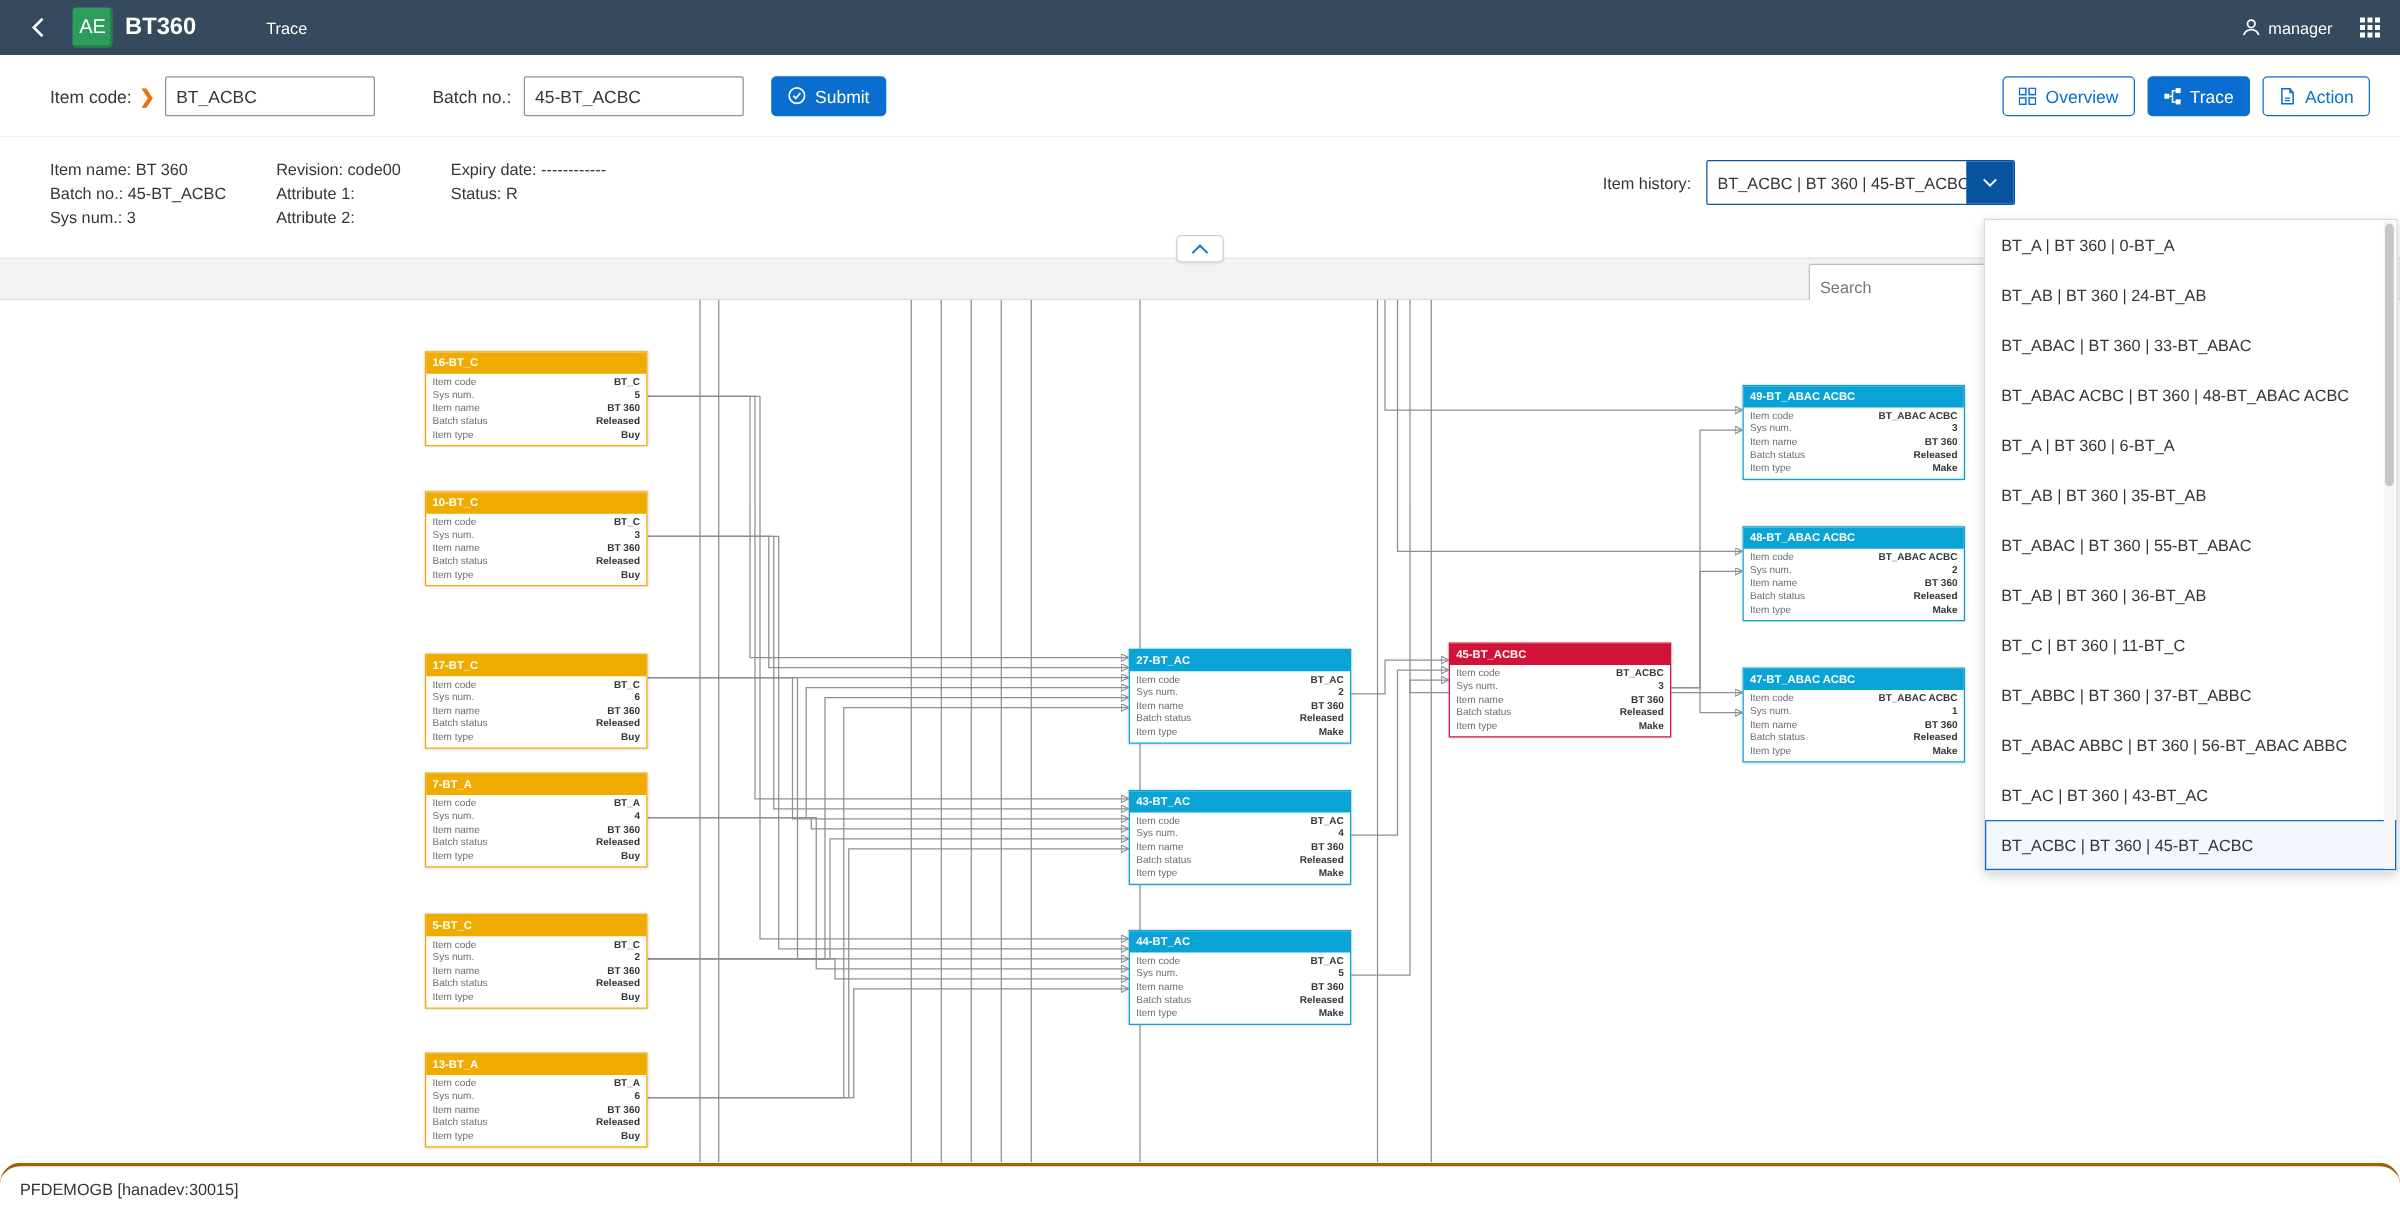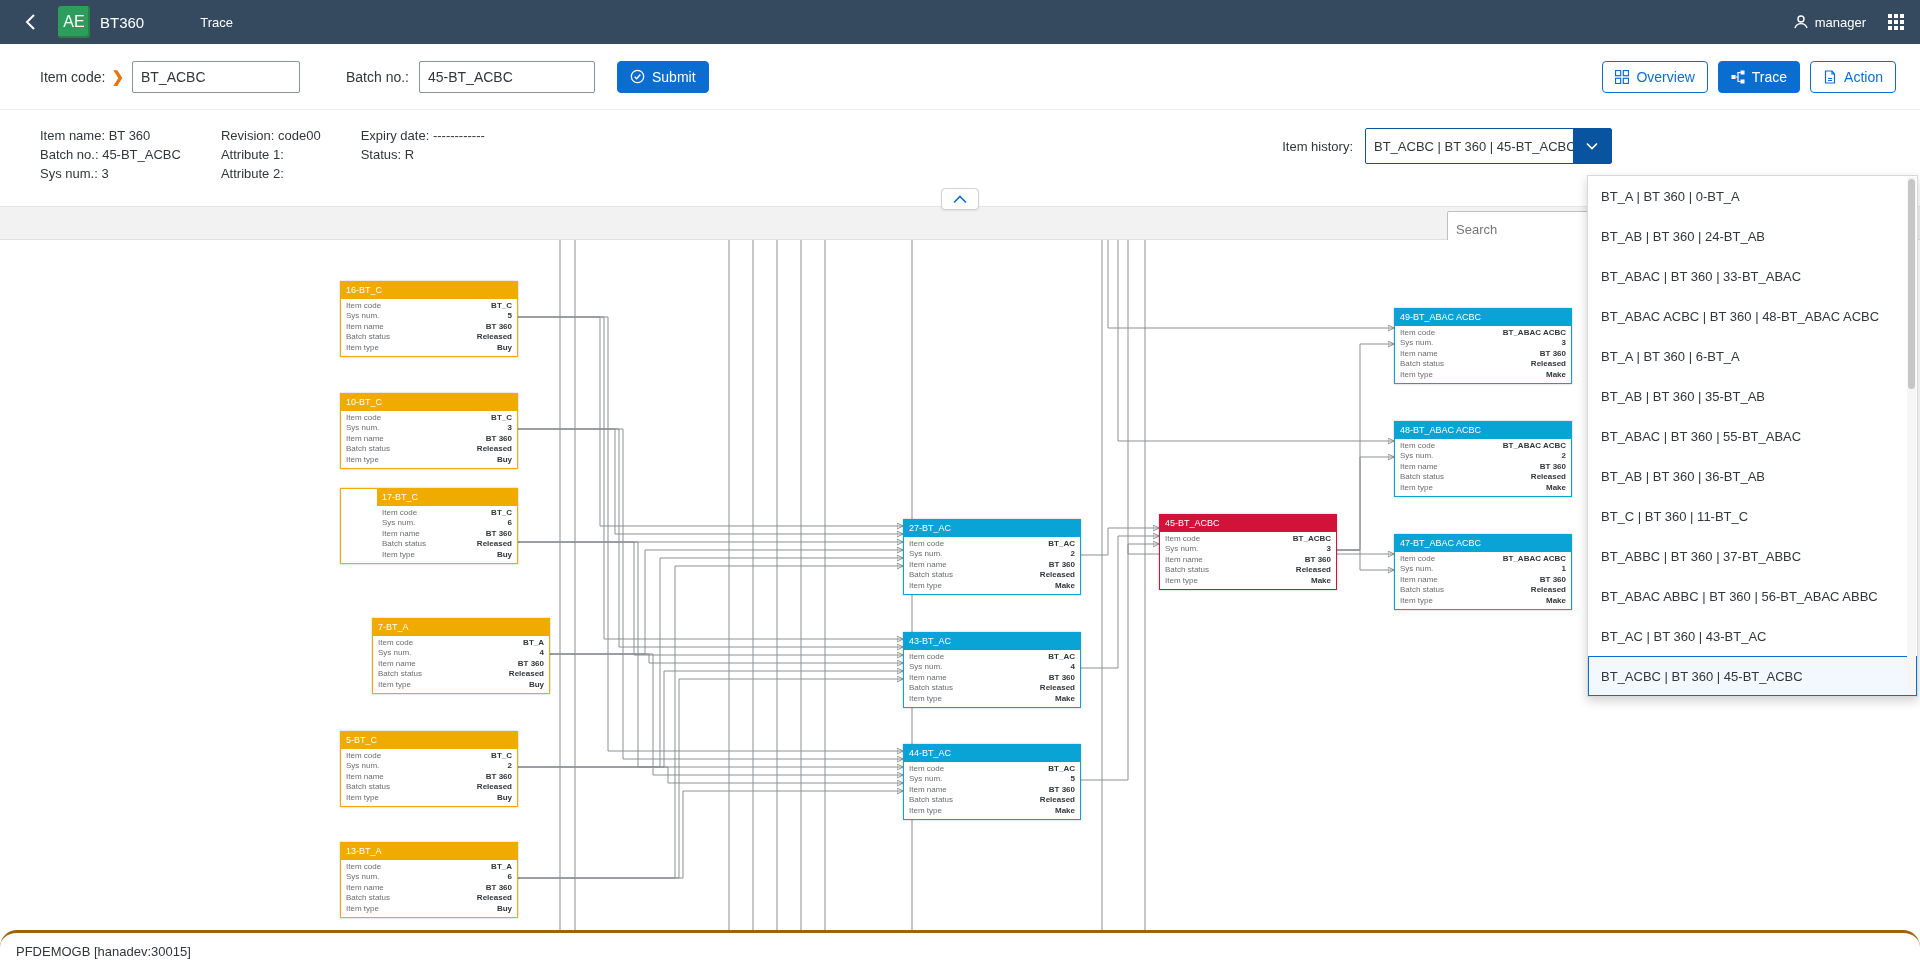--- a/index.html
+++ b/index.html
@@ -4,21 +4,21 @@
 <style>
   * { box-sizing: border-box; margin: 0; padding: 0; }
   html,body { width:1920px; height:969px; overflow:hidden; }
   body { font-family: "Liberation Sans", sans-serif; color:#32363a; background:#fff; }
   .app { position:relative; width:1920px; height:969px; background:#fff; }
 
   
   .shell { height:44px; background:#354a5f; display:flex; align-items:center; padding:0 16px; color:#fff; }
   .shell .back { width:28px; height:28px; display:flex; align-items:center; justify-content:center; cursor:pointer; margin-right:14px; }
   .logo { width:32px; height:32px; background:#2e9d5b; border-radius:3px; display:flex; align-items:center; justify-content:center; font-weight:normal; font-size:16px; color:#fff; box-shadow:inset -2px -2px 0 rgba(0,0,0,.18); }
-  .shell-title { font-size:15px; font-weight:normal; margin-left:10px; }
+  .shell-title { font-size:19px; font-weight:bold; margin-left:10px; }
   .shell-menu { font-size:13px; margin-left:56px; cursor:pointer; }
   .shell-right { margin-left:auto; display:flex; align-items:center; gap:22px; }
   .user { display:flex; align-items:center; gap:6px; font-size:13px; cursor:pointer; }
   .grid-icon { display:grid; grid-template-columns:repeat(3,4px); grid-gap:2px; cursor:pointer; }
   .grid-icon i { width:4px; height:4px; background:#fff; display:block; }
 
   
   .filterbar { height:66px; display:flex; align-items:center; padding:0 24px 0 40px; background:#fff; border-bottom:1px solid #ececec; }
   .flabel { font-size:14px; color:#32363a; }
   .chev-orange { color:#e9730c; font-weight:bold; font-size:15px; margin:0 8px 0 6px; }
@@ -47,21 +47,21 @@
   
   .graybar { position:relative; height:34px; background:#f2f2f2; border-top:1px solid #e5e5e5; border-bottom:1px solid #dfdfdf; }
   .search-input { position:absolute; left:1447px; top:4px; width:146px; height:36px; border:1px solid #bfbfbf; border-radius:2px; padding:0 8px; font-size:13px; font-family:inherit; background:#fff; color:#32363a; }
 
   
   .canvas { position:relative; height:690px; background:#fff; overflow:hidden; }
   .edges { position:absolute; left:0; top:0; }
   .edges path { fill:none; stroke:#8c8f93; stroke-width:1; }
   .nodes-host { position:absolute; left:0; top:0; width:100%; height:100%; }
   .gnode { position:absolute; width:178px; background:#fff; font-size:8px; cursor:pointer; box-shadow:0 0 2px rgba(0,0,0,.25); }
-  .gnode .ghead { color:#fff; font-weight:normal; font-size:9px; padding:3px 5px; line-height:11px; white-space:nowrap; overflow:hidden; }
+  .gnode .ghead { color:#fff; font-weight:bold; font-size:9px; padding:3px 5px; line-height:11px; white-space:nowrap; overflow:hidden; }
   .gnode .gbody { padding:2px 0 3px; }
   .gnode .grow { display:flex; justify-content:space-between; padding:0 5px; line-height:10.4px; }
   .gnode .gl { color:#6a6d70; }
   .gnode .gv { color:#32363a; font-weight:bold; text-align:right; }
   .gnode.orange { border:1px solid #f0ab00; }
   .gnode.orange .ghead { background:#f0ab00; }
   .gnode.blue { border:1px solid #09a3d5; }
   .gnode.blue .ghead { background:#09a3d5; }
   .gnode.red { border:1px solid #d11239; }
   .gnode.red .ghead { background:#d11239; }
@@ -293,21 +293,21 @@
             <div class="grow">
               <span class="gl">Batch status</span>
               <span class="gv">Released</span>
             </div>
             <div class="grow">
               <span class="gl">Item type</span>
               <span class="gv">Buy</span>
             </div>
           </div>
         </div>
-        <div class="gnode orange" style="left: 340px; top: 248px; padding-left: 36px;">
+        <div class="gnode orange" style="left: 340px; top: 283px;">
           <div class="ghead">17-BT_C</div>
           <div class="gbody">
             <div class="grow">
               <span class="gl">Item code</span>
               <span class="gv">BT_C</span>
             </div>
             <div class="grow">
               <span class="gl">Sys num.</span>
               <span class="gv">6</span>
             </div>
@@ -318,21 +318,21 @@
             <div class="grow">
               <span class="gl">Batch status</span>
               <span class="gv">Released</span>
             </div>
             <div class="grow">
               <span class="gl">Item type</span>
               <span class="gv">Buy</span>
             </div>
           </div>
         </div>
-        <div class="gnode orange" style="left: 340px; top: 378px; margin-left: 32px;">
+        <div class="gnode orange" style="left: 340px; top: 378px;">
           <div class="ghead">7-BT_A</div>
           <div class="gbody">
             <div class="grow">
               <span class="gl">Item code</span>
               <span class="gv">BT_A</span>
             </div>
             <div class="grow">
               <span class="gl">Sys num.</span>
               <span class="gv">4</span>
             </div>

